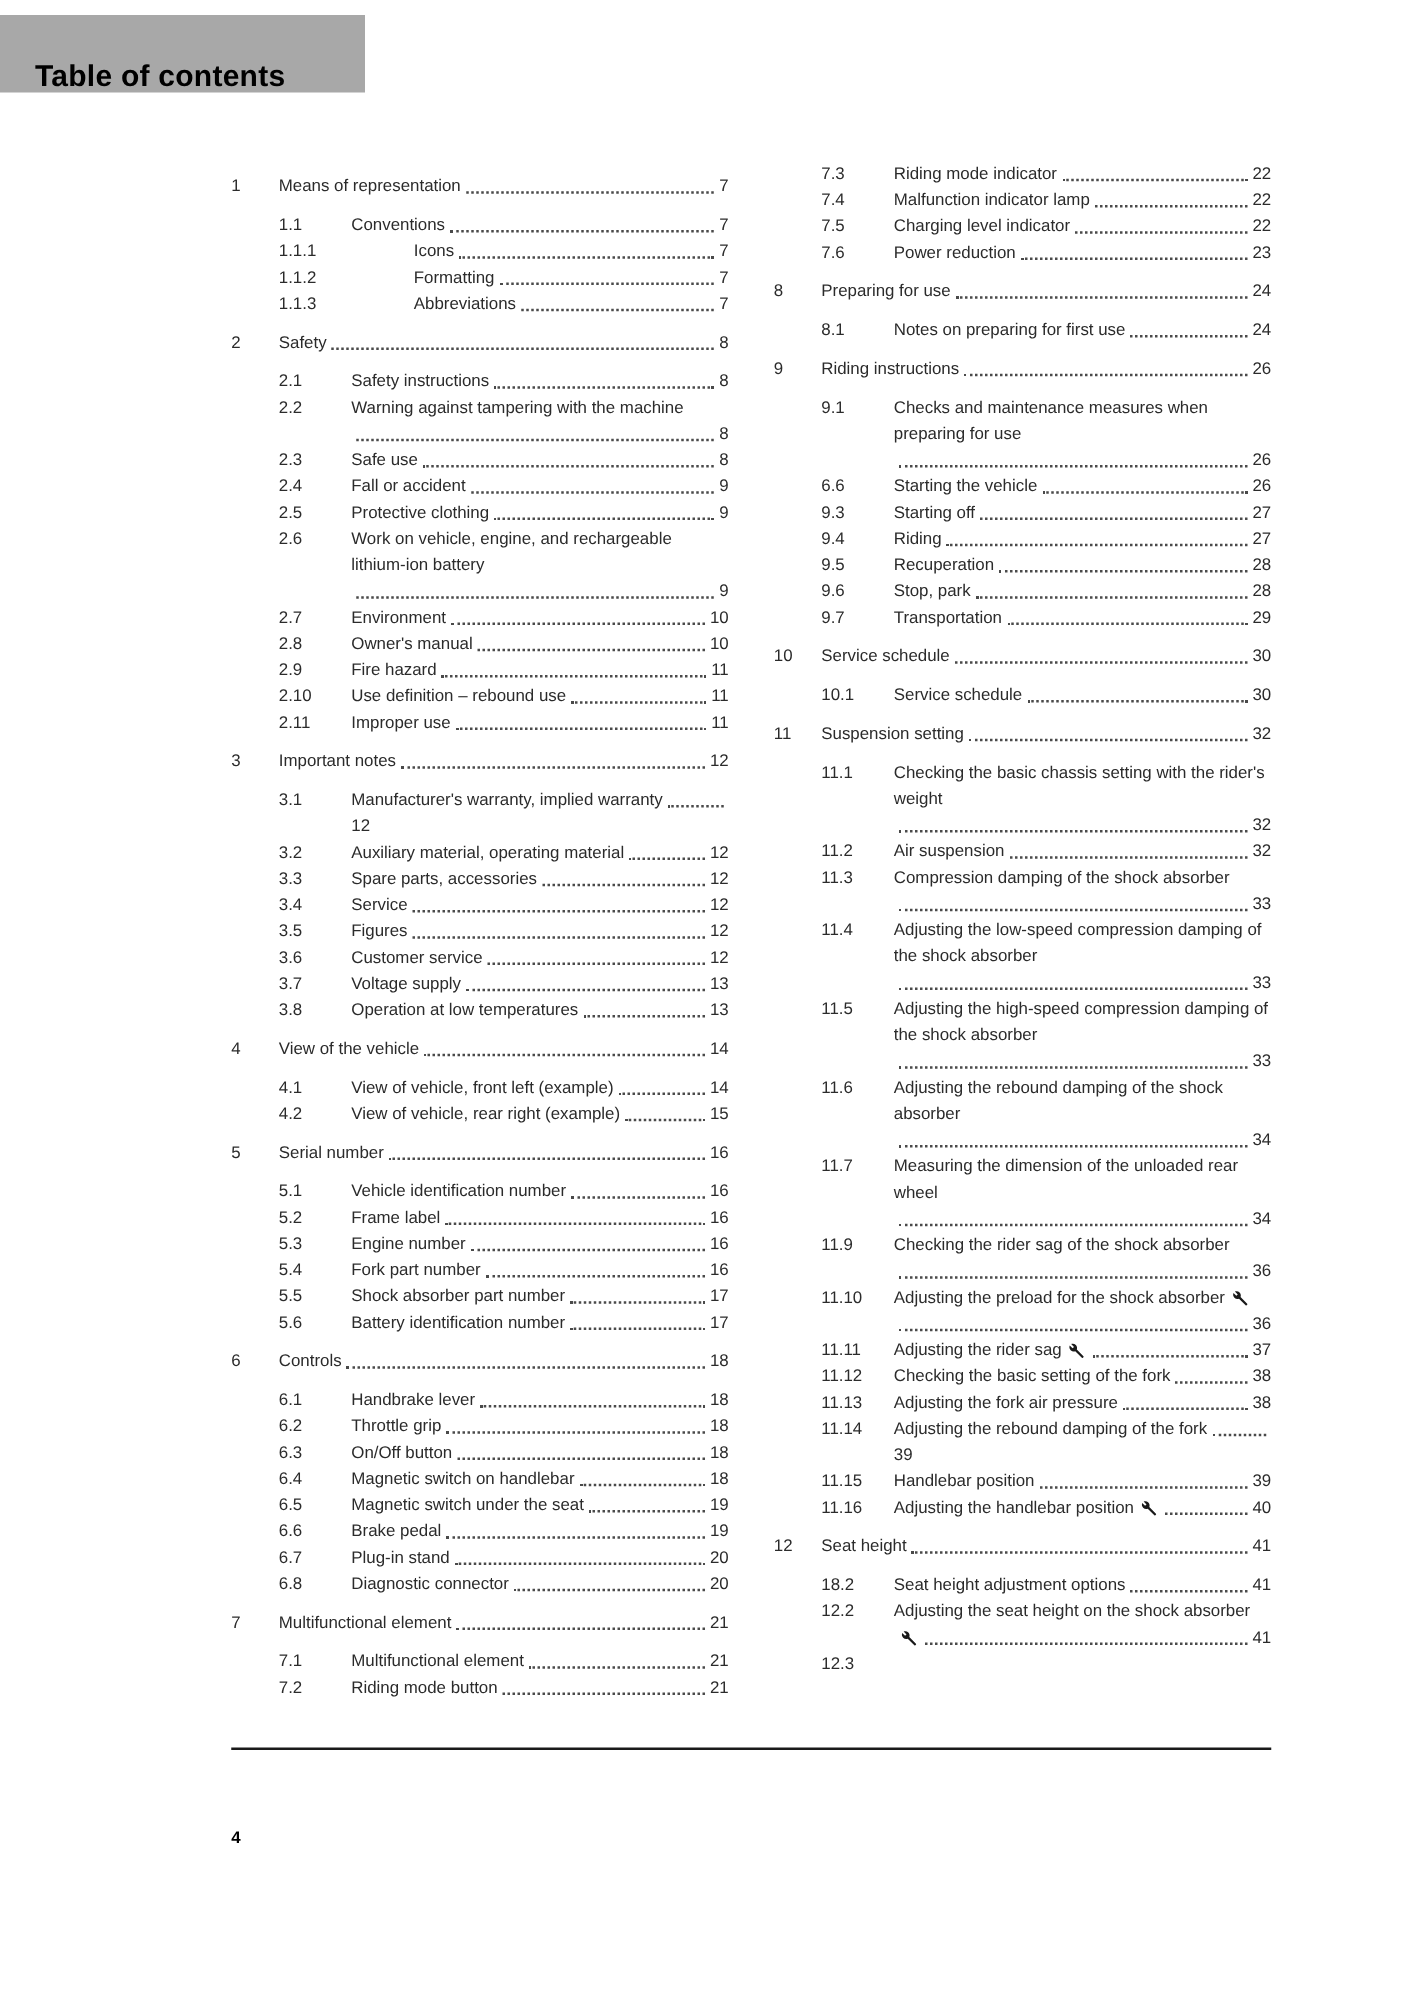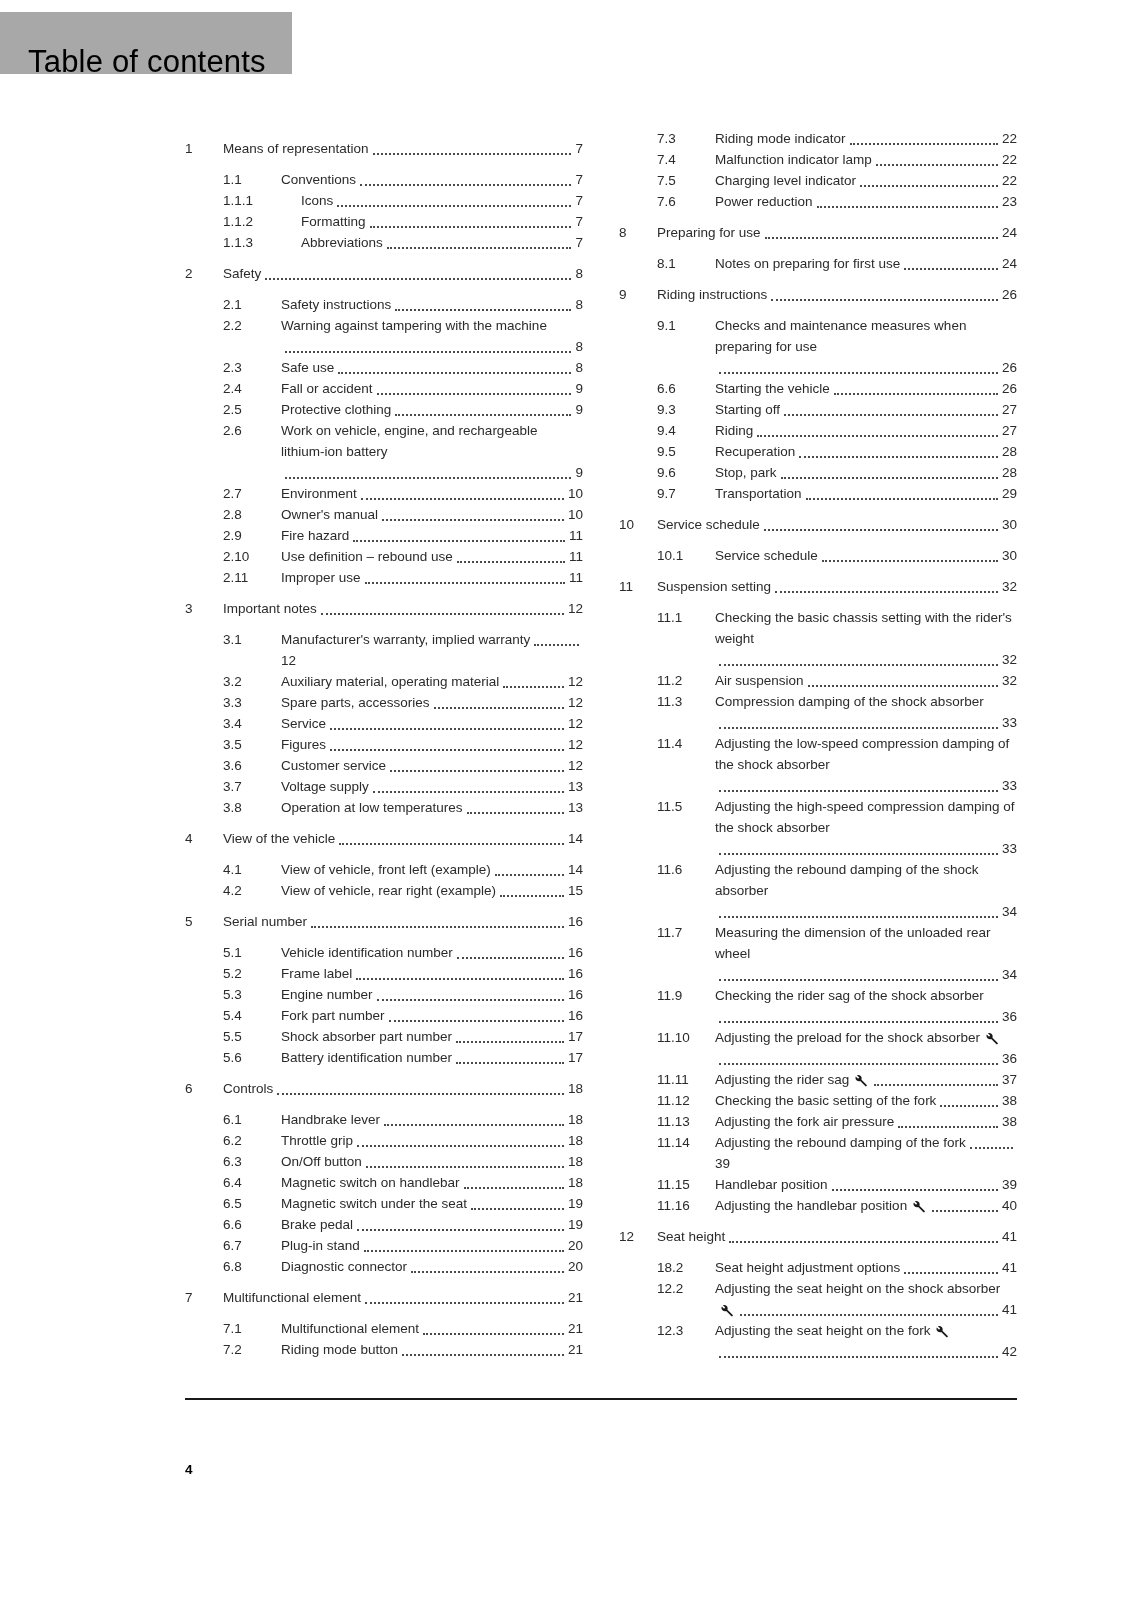--- a/index.html
+++ b/index.html
@@ -10,33 +10,33 @@
   html,body{margin:0;padding:0;}
   body{
     width:1130px;height:1600px;background:#ffffff;position:relative;
     font-family:"Liberation Sans", sans-serif;color:var(--text);
   }
   .header-bar{
     position:absolute;left:0;top:12px;width:292px;height:62px;
     background:var(--header-bg);display:flex;align-items:center;
   }
   .header-title{
-    font-size:31px;font-weight:normal;color:#000;padding-left:28px;letter-spacing:.2px;margin-top:37px;
+    font-size:24px;font-weight:bold;color:#000;padding-left:28px;letter-spacing:.2px;margin-top:37px;
   }
   .toc-wrap{
     position:absolute;left:185px;top:128px;width:832px;
     display:flex;gap:36px;align-items:flex-start;
   }
   .toc-col{flex:0 0 398px;display:flex;flex-direction:column;}
   .entry{display:flex;align-items:flex-start;font-size:13.5px;line-height:21px;}
   .entry.chapter{margin:10px 0;}
   .entry .num{flex:0 0 38px;}
   .entry.sub{padding-left:38px;}
   .entry.sub .num{flex:0 0 58px;}
-  .entry.sub3{padding-left:38px;}
+  .entry.sub3{padding-left:38px;gap:30px;}
   .entry.sub3 .num{flex:0 0 78px;}
   .content{flex:1 1 auto;display:flex;flex-wrap:wrap;align-items:flex-end;min-width:0;}
   .label{flex:0 1 auto;max-width:100%;}
   .leader{
     flex:1 1 30px;min-width:30px;align-self:flex-end;
     border-bottom:2px dotted var(--leader);
     margin:0 4px 4px 4px;height:0;
   }
   .page{flex:0 0 auto;align-self:flex-end;}
   .flex-break{flex-basis:100%;height:0;}
@@ -735,27 +735,18 @@
           <span class="label">Adjusting the seat height on the shock absorber</span>
           <svg viewBox="0 0 24 24" class="wrench">
             <path d="M21.71 20.29l-9.8-9.8c.87-2.27.39-4.93-1.44-6.75C8.57 1.84 5.84 1.38 3.56 2.35l4.2 4.2-2.12 2.12-4.2-4.2c-.98 2.28-.51 5.01 1.39 6.91 1.82 1.83 4.48 2.31 6.75 1.44l9.8 9.8c.39.39 1.02.39 1.41 0l.92-.92c.39-.39.39-1.02 0-1.41z" fill="#1a1a1a"></path>
           </svg>
           <span class="leader"></span>
           <span class="page">41</span>
         </div>
       </div>
       <div class="entry sub">
         <span class="num">12.3</span>
-        <div class="content">
-          <span class="label">Adjusting the seat height on the fork</span>
-          <svg viewBox="0 0 24 24" class="wrench">
-            <path d="M21.71 20.29l-9.8-9.8c.87-2.27.39-4.93-1.44-6.75C8.57 1.84 5.84 1.38 3.56 2.35l4.2 4.2-2.12 2.12-4.2-4.2c-.98 2.28-.51 5.01 1.39 6.91 1.82 1.83 4.48 2.31 6.75 1.44l9.8 9.8c.39.39 1.02.39 1.41 0l.92-.92c.39-.39.39-1.02 0-1.41z" fill="#1a1a1a"></path>
-          </svg>
-          <span class="flex-break"></span>
-          <span class="leader"></span>
-          <span class="page">42</span>
-        </div>
       </div>
     </div>
 </div>
 
 <div class="footer-rule"></div>
 <div class="footer-page">4</div>
 
 </body></html>

